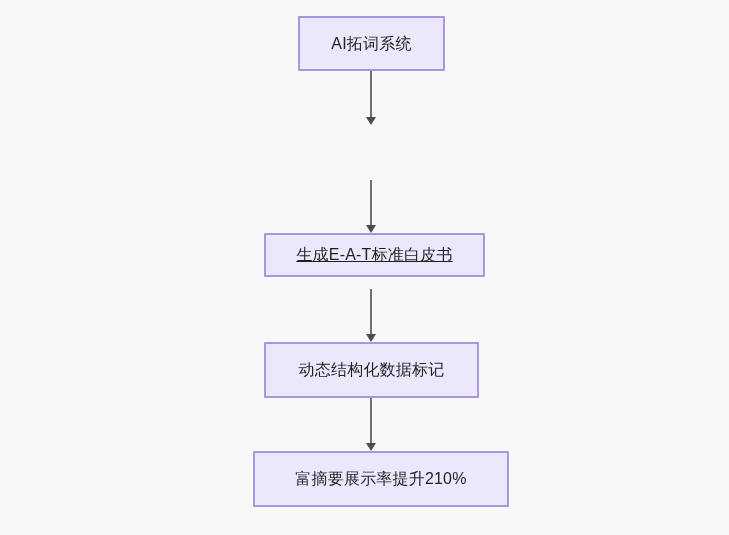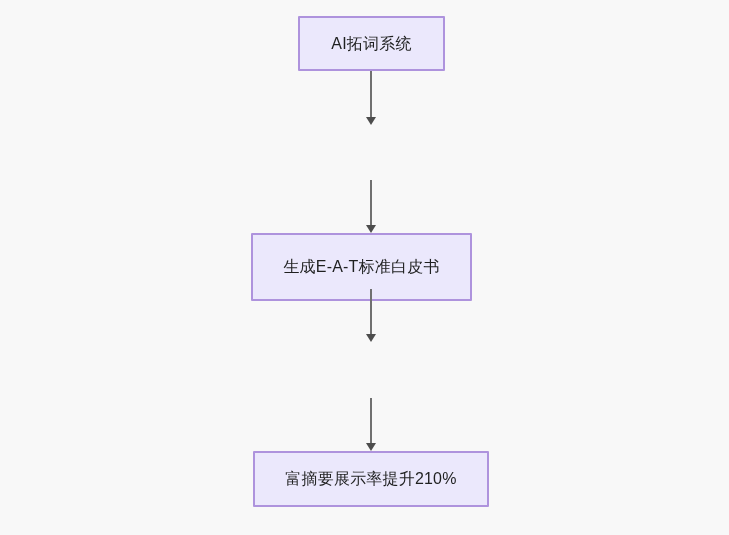--- a/index.html
+++ b/index.html
@@ -53,23 +53,23 @@
     width: 0;
     height: 0;
     border-left: 5px solid transparent;
     border-right: 5px solid transparent;
     border-top: 8px solid #4d4d4d;
   }
 
   
   #node-0 { left: 298px; top: 16px;  width: 147px; height: 55px; }
   #node-1 { left: 276px; top: 125px; width: 191px; height: 55px; }
-  #node-2 { left: 251px; top: 233px; width: 221px; height: 68px; }
+  #node-2 { left: 264px; top: 233px; width: 221px; height: 44px; text-decoration: underline; }
   #node-3 { left: 264px; top: 342px; width: 215px; height: 56px; }
-  #node-4 { left: 253px; top: 451px; width: 236px; height: 56px; }
+  #node-4 { left: 253px; top: 451px; width: 256px; height: 56px; }
 
   
   #edge-0 { left: 370px; top: 71px;  height: 46px; }
   #edge-1 { left: 370px; top: 180px; height: 45px; }
   #edge-2 { left: 370px; top: 289px; height: 45px; }
   #edge-3 { left: 370px; top: 398px; height: 45px; }
 
   #arrow-0 { left: 366px; top: 117px; }
   #arrow-1 { left: 366px; top: 225px; }
   #arrow-2 { left: 366px; top: 334px; }
@@ -91,20 +91,23 @@
   <div class="flow-edge" id="edge-1"></div>
   <div class="flow-arrowhead" id="arrow-1"></div>
 
   <div class="flow-node" id="node-2">
     <span class="node-label">生成E-A-T标准白皮书</span>
   </div>
 
   <div class="flow-edge" id="edge-2"></div>
   <div class="flow-arrowhead" id="arrow-2"></div>
 
+  <div class="flow-node" id="node-3">
+    <span class="node-label">动态结构化数据标记</span>
+  </div>
 
   <div class="flow-edge" id="edge-3"></div>
   <div class="flow-arrowhead" id="arrow-3"></div>
 
   <div class="flow-node" id="node-4">
     <span class="node-label">富摘要展示率提升210%</span>
   </div>
 
 </div>
 

